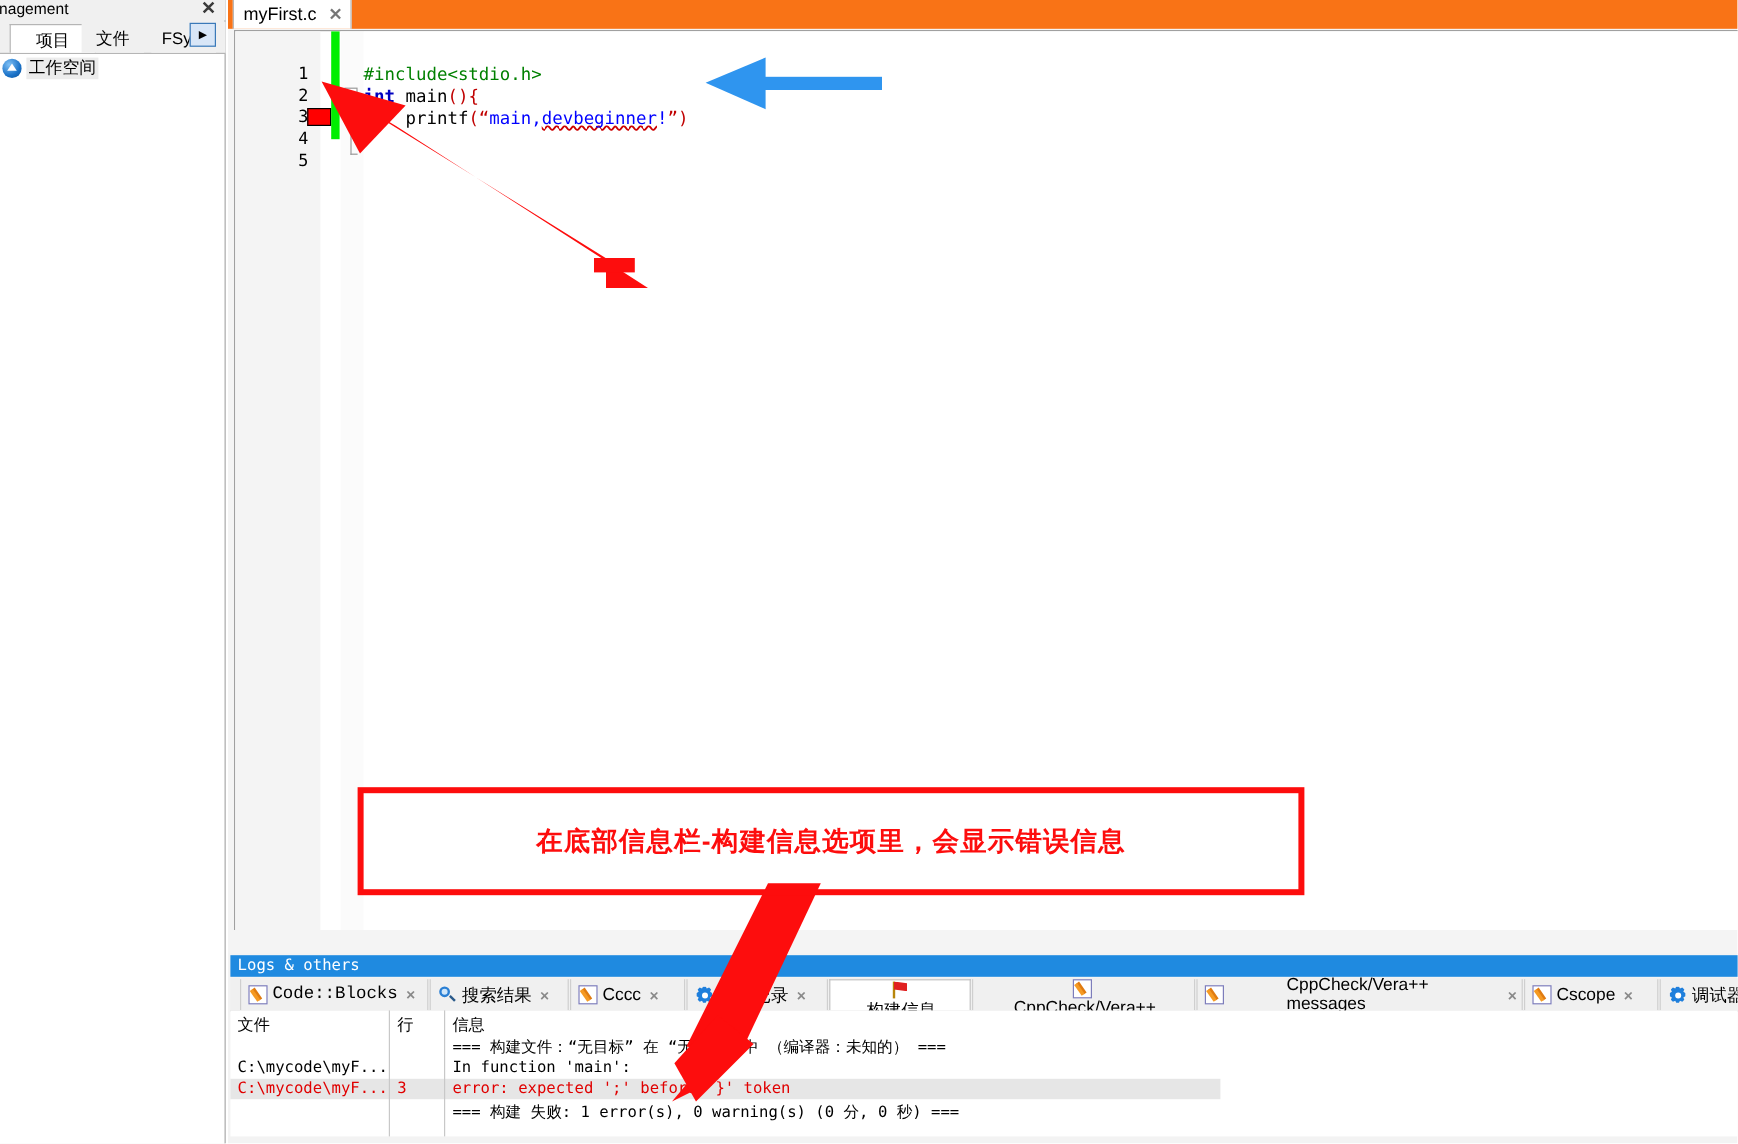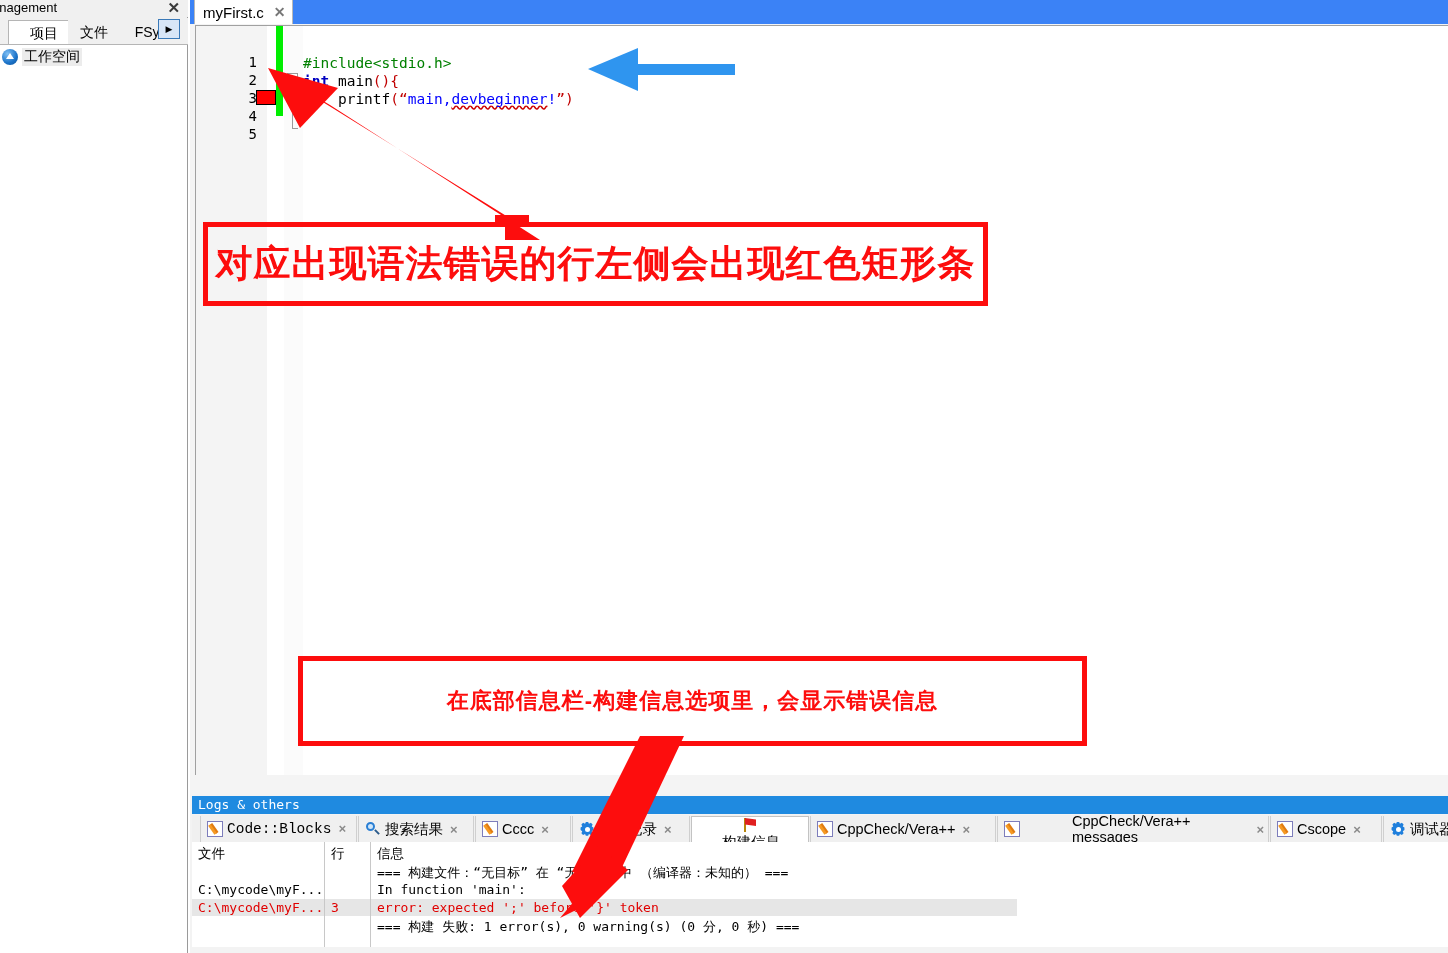--- a/index.html
+++ b/index.html
@@ -75,21 +75,21 @@
     font-size: 14px; color: #000; background: #ececec; padding: 0 2px;
   }
 
   
   #editor-region {
     position: absolute; left: 190px; top: 0; width: 1258px; height: 795px;
     background: #f4f4f4;
   }
   #editor-tabstrip {
     position: absolute; left: 0; top: 0; width: 1258px; height: 24px;
-    background: #3b82f6;
+    background: #f97316;
   }
   #editor-tab {
     position: absolute; left: 4px; top: 0px; height: 24px;
     background: #ffffff; border: 1px solid #b8b8b8; border-top: none;
     border-bottom: none; box-sizing: border-box;
     padding: 0 6px 0 8px; display: flex; align-items: center; cursor: pointer;
   }
   #editor-tab-label { font-size: 15px; color: #000; }
   #editor-tab-close {
     margin-left: 10px; font-size: 14px; font-weight: bold; color: #777; cursor: pointer;
@@ -352,21 +352,21 @@
       <div class="log-tab" style="left:380px; width:118px;">
         <span class="tab-ico ico-gear"></span>
         <span>构建记录</span>
         <span class="log-tab-close">×</span>
       </div>
       <div class="log-tab active" style="left:499px; width:118px;flex-direction:column;">
         <span class="tab-ico ico-flag"></span>
         <span>构建信息</span>
         <span class="log-tab-close">×</span>
       </div>
-      <div class="log-tab" style="left:618px; width:186px;">
+      <div class="log-tab" style="left:618px; width:186px;flex-direction:column;">
         <span class="tab-ico ico-pencil"></span>
         <span>CppCheck/Vera++</span>
         <span class="log-tab-close">×</span>
       </div>
       <div class="log-tab" style="left:805px; width:272px;gap:48px;">
         <span class="tab-ico ico-pencil"></span>
         <span>CppCheck/Vera++ messages</span>
         <span class="log-tab-close">×</span>
       </div>
       <div class="log-tab" style="left:1078px; width:112px;">
@@ -417,20 +417,17 @@
       <rect x="495" y="215" width="34" height="12" fill="#fd0d0d"></rect>
     </g>
 
     <g>
       <polygon points="640,736 684,736 616,880 572,872" fill="#fd0d0d"></polygon>
       <polygon points="560,918 612,856 586,905" fill="#fd0d0d"></polygon>
       <polygon points="598,846 628,870 580,918 562,886" fill="#fd0d0d"></polygon>
     </g>
   </svg>
 
-  <div id="note1" class="note-box">
-    <span class="note-text">对应出现语法错误的行左侧会出现红色矩形条</span>
-  </div>
   <div id="note2" class="note-box">
     <span class="note-text">在底部信息栏-构建信息选项里，会显示错误信息</span>
   </div>
 
 </div>
 
 </body></html>

